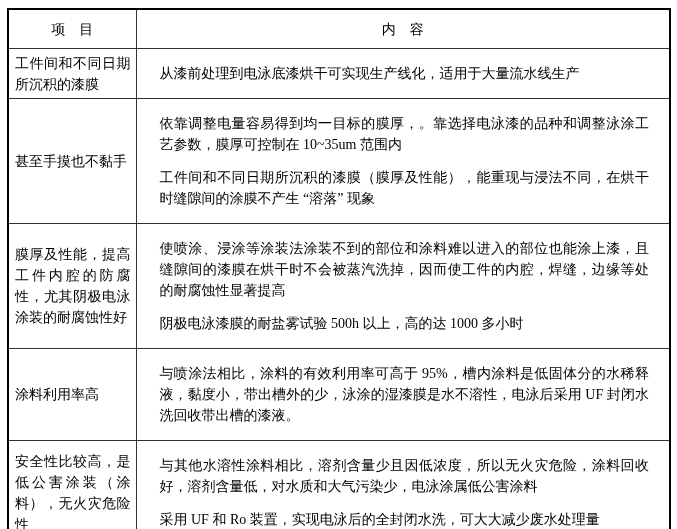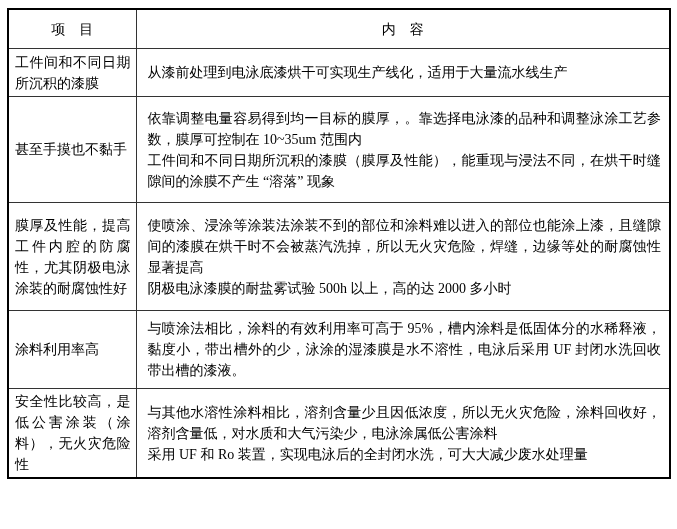--- a/index.html
+++ b/index.html
@@ -46,21 +46,21 @@
     padding: 2px 5px 2px 6px;
     text-align: justify;
     text-align-last: left;
   }
   td.content {
     padding: 2px 8px 2px 11px;
     text-align: justify;
     text-align-last: left;
   }
   td.content .para {
-    margin: 0;
+    margin: 12px;
     text-align: justify;
     text-align-last: left;
   }
   tr.r-header { height: 24px; }
   tr.r0 { height: 48px; }
   tr.r1 { height: 106px; }
   tr.r2 { height: 108px; }
   tr.r3 { height: 78px; }
   tr.r4 { height: 84px; }
   tr.r5 { height: 64px; }
@@ -89,22 +89,22 @@
     <tr class="r1">
       <td class="item">甚至手摸也不黏手</td>
       <td class="content">
         <div class="para">依靠调整电量容易得到均一目标的膜厚，。靠选择电泳漆的品种和调整泳涂工艺参数，膜厚可控制在 10~35um 范围内</div>
         <div class="para">工件间和不同日期所沉积的漆膜（膜厚及性能），能重现与浸法不同，在烘干时缝隙间的涂膜不产生 “溶落” 现象</div>
       </td>
     </tr>
     <tr class="r2">
       <td class="item">膜厚及性能，提高工件内腔的防腐性，尤其阴极电泳涂装的耐腐蚀性好</td>
       <td class="content">
-        <div class="para">使喷涂、浸涂等涂装法涂装不到的部位和涂料难以进入的部位也能涂上漆，且缝隙间的漆膜在烘干时不会被蒸汽洗掉，所以无火灾危险，焊缝，边缘等处的耐腐蚀性显著提高</div>
-        <div class="para">阴极电泳漆膜的耐盐雾试验 500h 以上，高的达 2000 多小时</div>
+        <div class="para">使喷涂、浸涂等涂装法涂装不到的部位和涂料难以进入的部位也能涂上漆，且缝隙间的漆膜在烘干时不会被蒸汽洗掉，因而使工件的内腔，焊缝，边缘等处的耐腐蚀性显著提高</div>
+        <div class="para">阴极电泳漆膜的耐盐雾试验 500h 以上，高的达 1000 多小时</div>
       </td>
     </tr>
     <tr class="r3">
       <td class="item">涂料利用率高</td>
       <td class="content">
         <div class="para">与喷涂法相比，涂料的有效利用率可高于 95%，槽内涂料是低固体分的水稀释液，黏度小，带出槽外的少，泳涂的湿漆膜是水不溶性，电泳后采用 UF 封闭水洗回收带出槽的漆液。</div>
       </td>
     </tr>
     <tr class="r4">
       <td class="item">安全性比较高，是低公害涂装（涂料），无火灾危险性</td>

